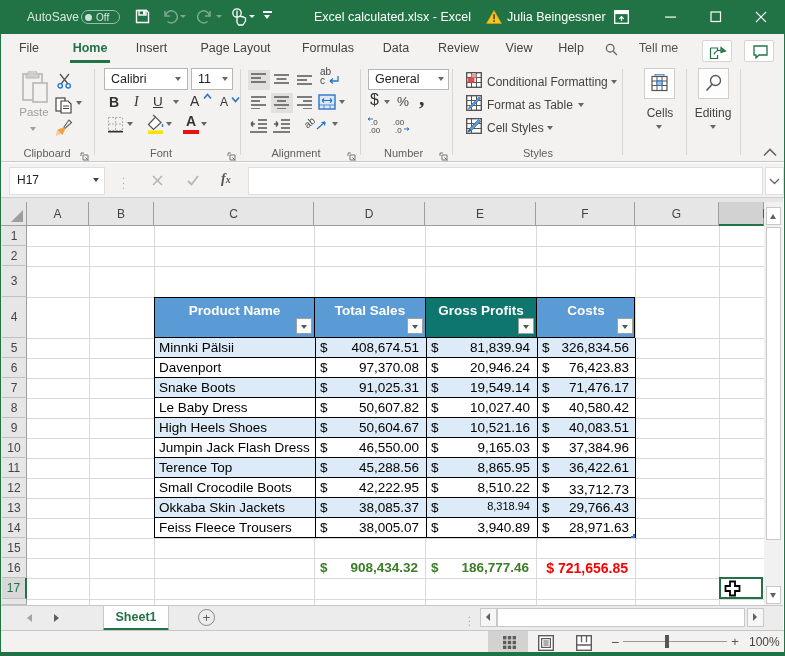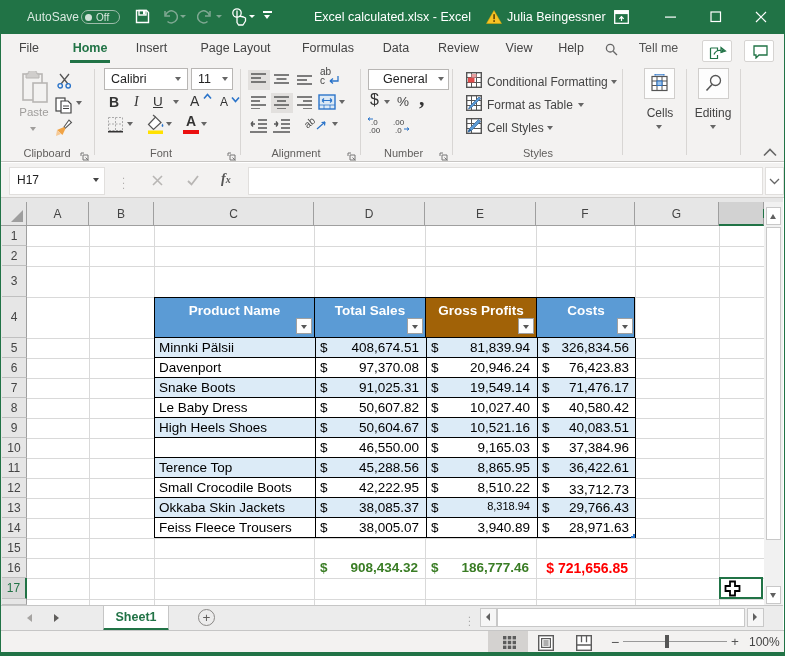--- a/index.html
+++ b/index.html
@@ -234,21 +234,21 @@
   <span class="rbtxt" style="left:303px; top:54px; font-size:10px; transform:rotate(-40deg);">ab</span>
   <svg class="abs" style="left:315px; top:56px;" width="12" height="12" viewBox="0 0 12 12">
       <path d="M1 10 L9 3 M9 3 l-3.5 0.5 M9 3 l-0.5 3.5" stroke="#2b74c9" stroke-width="1.2" fill="none"></path>
     </svg>
   <span class="darr" style="left:331px; top:59px;"></span>
   <div class="glabel" style="left:245px; width:100px;">Alignment</div>
   <svg class="launcher" style="left:346px; top:89px;" width="10" height="10" viewBox="0 0 10 10">
     <path d="M1 1 v3 M1 1 h3 M3 3 h5 v5 h-5 z M8.5 8.5 l-3 -3" stroke="#777" fill="none" stroke-width="1"></path>
   </svg>
 
-  <span class="combo" style="left:367px; top:6px; width:81px; height:21px; line-height:19px; padding-left:14px; font-size:12.5px;">General</span>
+  <span class="combo" style="left:367px; top:6px; width:81px; height:21px; line-height:19px; padding-left:6px; font-size:12.5px;">General</span>
   <span class="darr" style="left:437px; top:14px;"></span>
   <span class="rbtxt" style="left:369px; top:28px; font-size:16px; color:#333;">$</span>
   <span class="darr" style="left:383px; top:37px;"></span>
   <span class="rbtxt" style="left:396px; top:31px; font-size:13.5px;">%</span>
   <span class="rbtxt" style="left:418px; top:22px; font-size:22px; font-weight:bold; color:#333; font-family:'Liberation Serif',serif;">,</span>
   <svg class="abs" style="left:366px; top:54px;" width="20" height="16" viewBox="0 0 20 16">
     <text x="4" y="8" font-size="8" fill="#444" font-family="Liberation Sans">.0</text>
     <text x="2" y="15.5" font-size="8" fill="#444" font-family="Liberation Sans">.00</text>
     <path d="M6 2 h-5 M1 2 l2 -1.5 M1 2 l2 1.5" stroke="#2b74c9" fill="none"></path>
   </svg>
@@ -392,21 +392,21 @@
         <span style="position:absolute; right:2px; bottom:3px; width:16px; height:16px; background:#fdfdfd; border:1px solid #a0a0a0;">
           <span style="position:absolute; left:3.5px; top:6px; width:0; height:0; border-left:3.5px solid transparent; border-right:3.5px solid transparent; border-top:4.5px solid #555;"></span>
         </span>
       </div>
 <div class="abs" style="left:287px; top:71px; width:111px; height:41px; background:#5b9bd5; border:1.5px solid #000; border-right:none;">
         <div style="position:absolute; left:0; top:5px; width:100%; text-align:center; color:#fff; font-weight:bold; font-size:13.5px;">Total Sales</div>
         <span style="position:absolute; right:2px; bottom:3px; width:16px; height:16px; background:#fdfdfd; border:1px solid #a0a0a0;">
           <span style="position:absolute; left:3.5px; top:6px; width:0; height:0; border-left:3.5px solid transparent; border-right:3.5px solid transparent; border-top:4.5px solid #555;"></span>
         </span>
       </div>
-<div class="abs" style="left:398px; top:71px; width:111px; height:41px; background:#a16207; border:1.5px solid #000; border-right:none;">
+<div class="abs" style="left:398px; top:71px; width:111px; height:41px; background:#0f766e; border:1.5px solid #000; border-right:none;">
         <div style="position:absolute; left:0; top:5px; width:100%; text-align:center; color:#fff; font-weight:bold; font-size:13.5px;">Gross Profits</div>
         <span style="position:absolute; right:2px; bottom:3px; width:16px; height:16px; background:#fdfdfd; border:1px solid #a0a0a0;">
           <span style="position:absolute; left:3.5px; top:6px; width:0; height:0; border-left:3.5px solid transparent; border-right:3.5px solid transparent; border-top:4.5px solid #555;"></span>
         </span>
       </div>
 <div class="abs" style="left:509px; top:71px; width:99px; height:41px; background:#5b9bd5; border:1.5px solid #000; border-right:none;">
         <div style="position:absolute; left:0; top:5px; width:100%; text-align:center; color:#fff; font-weight:bold; font-size:13.5px;">Costs</div>
         <span style="position:absolute; right:2px; bottom:3px; width:16px; height:16px; background:#fdfdfd; border:1px solid #a0a0a0;">
           <span style="position:absolute; left:3.5px; top:6px; width:0; height:0; border-left:3.5px solid transparent; border-right:3.5px solid transparent; border-top:4.5px solid #555;"></span>
         </span>
@@ -486,20 +486,21 @@
           <span style="position:absolute; left:4px; top:2px; font-size:13.5px;">$</span>
           <span style="position:absolute; right:7px; top:2px; font-size:13.5px;">10,521.16</span>
         </span>
 <span style="position:absolute; left:382px; top:0; width:99px; height:20px; border-left:1.5px solid #000;">
           <span style="position:absolute; left:4px; top:2px; font-size:13.5px;">$</span>
           <span style="position:absolute; right:7px; top:2px; font-size:13.5px;">40,083.51</span>
         </span>
 <span style="position:absolute; left:481px; top:0; width:1.5px; height:20px; background:#000; margin-left:-1.5px;"></span>
       </div>
 <div class="abs" style="left:127px; top:212px; width:481px; height:20px; background:#ffffff; border-left:1.5px solid #000; border-bottom:1.5px solid #000;">
+<span style="position:absolute; left:4px; top:2px; font-size:13.5px;">Jumpin Jack Flash Dress</span>
 <span style="position:absolute; left:160px; top:0; width:111px; height:20px; border-left:1.5px solid #000;">
           <span style="position:absolute; left:4px; top:2px; font-size:13.5px;">$</span>
           <span style="position:absolute; right:7px; top:2px; font-size:13.5px;">46,550.00</span>
         </span>
 <span style="position:absolute; left:271px; top:0; width:111px; height:20px; border-left:1.5px solid #000;">
           <span style="position:absolute; left:4px; top:2px; font-size:13.5px;">$</span>
           <span style="position:absolute; right:7px; top:2px; font-size:13.5px;">9,165.03</span>
         </span>
 <span style="position:absolute; left:382px; top:0; width:99px; height:20px; border-left:1.5px solid #000;">
           <span style="position:absolute; left:4px; top:2px; font-size:13.5px;">$</span>

